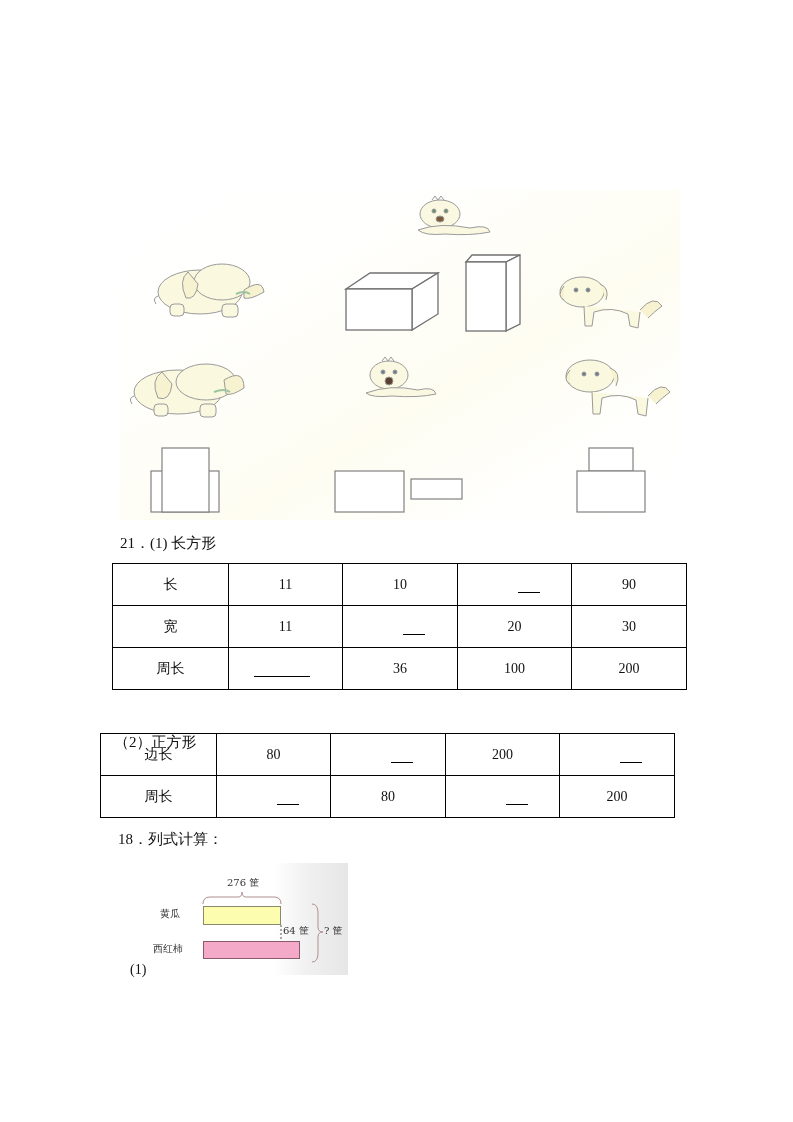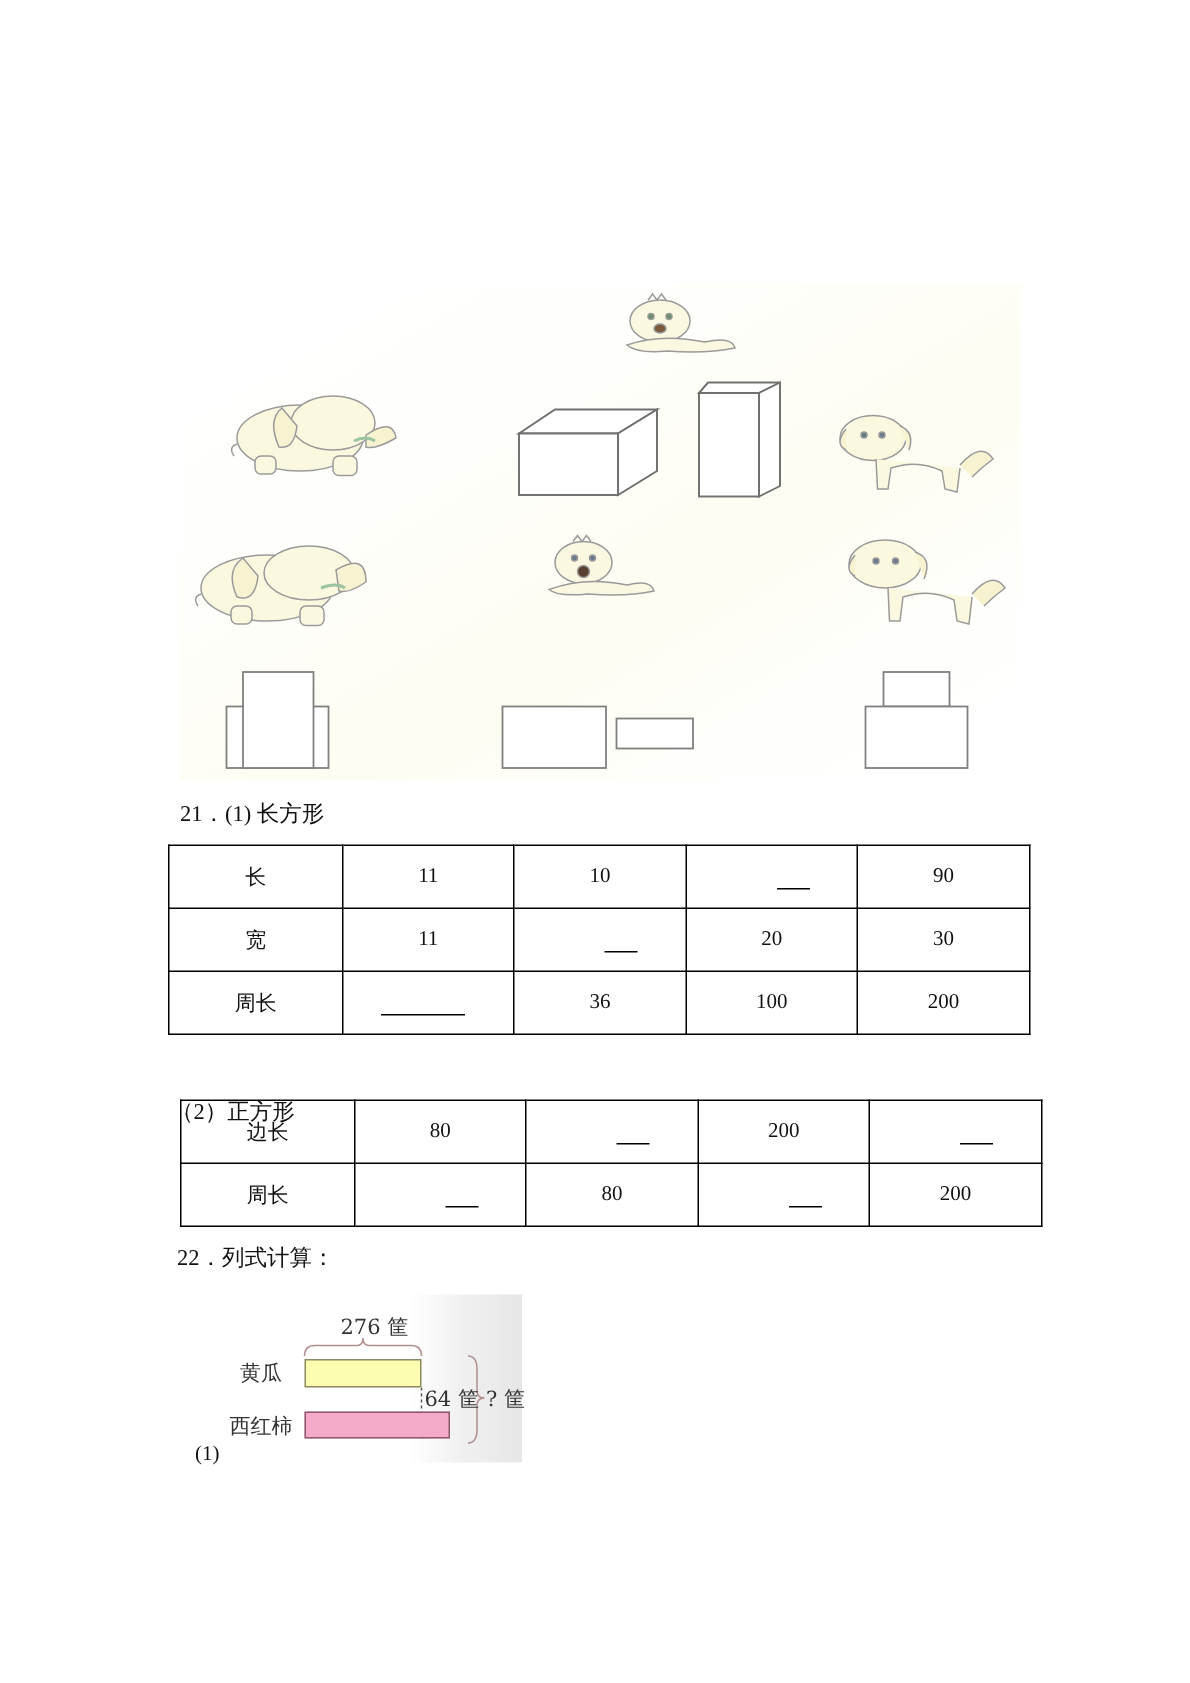--- a/index.html
+++ b/index.html
@@ -10,21 +10,21 @@
   .qtitle { position:absolute; font-size:15px; line-height:18px; white-space:pre; }
   table.grid { position:absolute; border-collapse:collapse; table-layout:fixed; }
   table.grid td { border:1px solid #000; text-align:center; vertical-align:middle;
                   font-size:14px; padding:0; position:relative; }
   table.grid td.hdr { font-family:"DejaVu Sans","Liberation Sans",sans-serif; font-size:14px; }
   .blank { display:inline-block; border-bottom:1px solid #000; height:14px; vertical-align:bottom; }
   .blank.short { width:22px; }
   .blank.long { width:56px; }
   .diagram { position:absolute; left:152px; top:863px; width:196px; height:112px;
              background:linear-gradient(90deg,#ffffff 0%,#ffffff 62%,#f0f0f0 80%,#e6e6e6 100%); }
-  .diagram .lbl { position:absolute; font-size:14px; color:#333; white-space:nowrap;
+  .diagram .lbl { position:absolute; font-size:10px; color:#333; white-space:nowrap;
                   font-family:"DejaVu Serif","Liberation Serif",serif; }
   .bar { position:absolute; box-sizing:border-box; }
   .sublabel { position:absolute; font-size:14px; white-space:pre; }
 </style>
 </head>
 <body>
 
 <svg class="illus" viewBox="0 0 793 530" xmlns="http://www.w3.org/2000/svg">
   <defs>
     <linearGradient id="wash" x1="0" y1="0" x2="1" y2="1">
@@ -153,21 +153,21 @@
     <td><span class="blank long" style="margin-right:8px;"></span></td>
     <td>36</td>
     <td>100</td>
     <td>200</td>
   </tr>
 </tbody>
   </table>
 
 <div class="qtitle" style="left:114px; top:704px;margin-top:29px;">（2）正方形</div>
 
-<table class="grid" style="left:120px; top:733px; width:574px;">
+<table class="grid" style="left:100px; top:733px; width:574px;">
   <colgroup>
       <col style="width:116px">
       <col style="width:114px">
       <col style="width:115px">
       <col style="width:114px">
       <col style="width:115px">
     </colgroup>
   <tbody>
       <tr style="height:42px">
     <td class="hdr">边长</td>
@@ -179,21 +179,21 @@
   <tr style="height:42px">
     <td class="hdr">周长</td>
     <td><span class="blank short" style="margin-left:28px;"></span></td>
     <td>80</td>
     <td><span class="blank short" style="margin-left:28px;"></span></td>
     <td>200</td>
   </tr>
 </tbody>
   </table>
 
-<div class="qtitle" style="left:118px; top:830px;">22．列式计算：</div>
+<div class="qtitle" style="left:118px; top:830px;">18．列式计算：</div>
 
 <div class="diagram">
 
   <svg class="abs" style="left:0;top:0;" width="196" height="112" viewBox="0 0 196 112">
     <path d="M51 41 Q51 34 58 34 L86 34 Q90 34 90 29 Q90 34 94 34 L122 34 Q129 34 129 41" fill="none" stroke="#b08f8f" stroke-width="1"></path>
     <line x1="129" y1="62" x2="129" y2="96" stroke="#555" stroke-width="1" stroke-dasharray="2,2"></line>
     <path d="M160 41 Q166 41 166 50 L166 64 Q166 69 171 69 Q166 69 166 74 L166 90 Q166 99 160 99" fill="none" stroke="#b08f8f" stroke-width="1"></path>
   </svg>
   <div class="lbl" style="left:75px; top:13px;">276 筐</div>
   <div class="lbl" style="left:8px; top:44px;">黄瓜</div>

